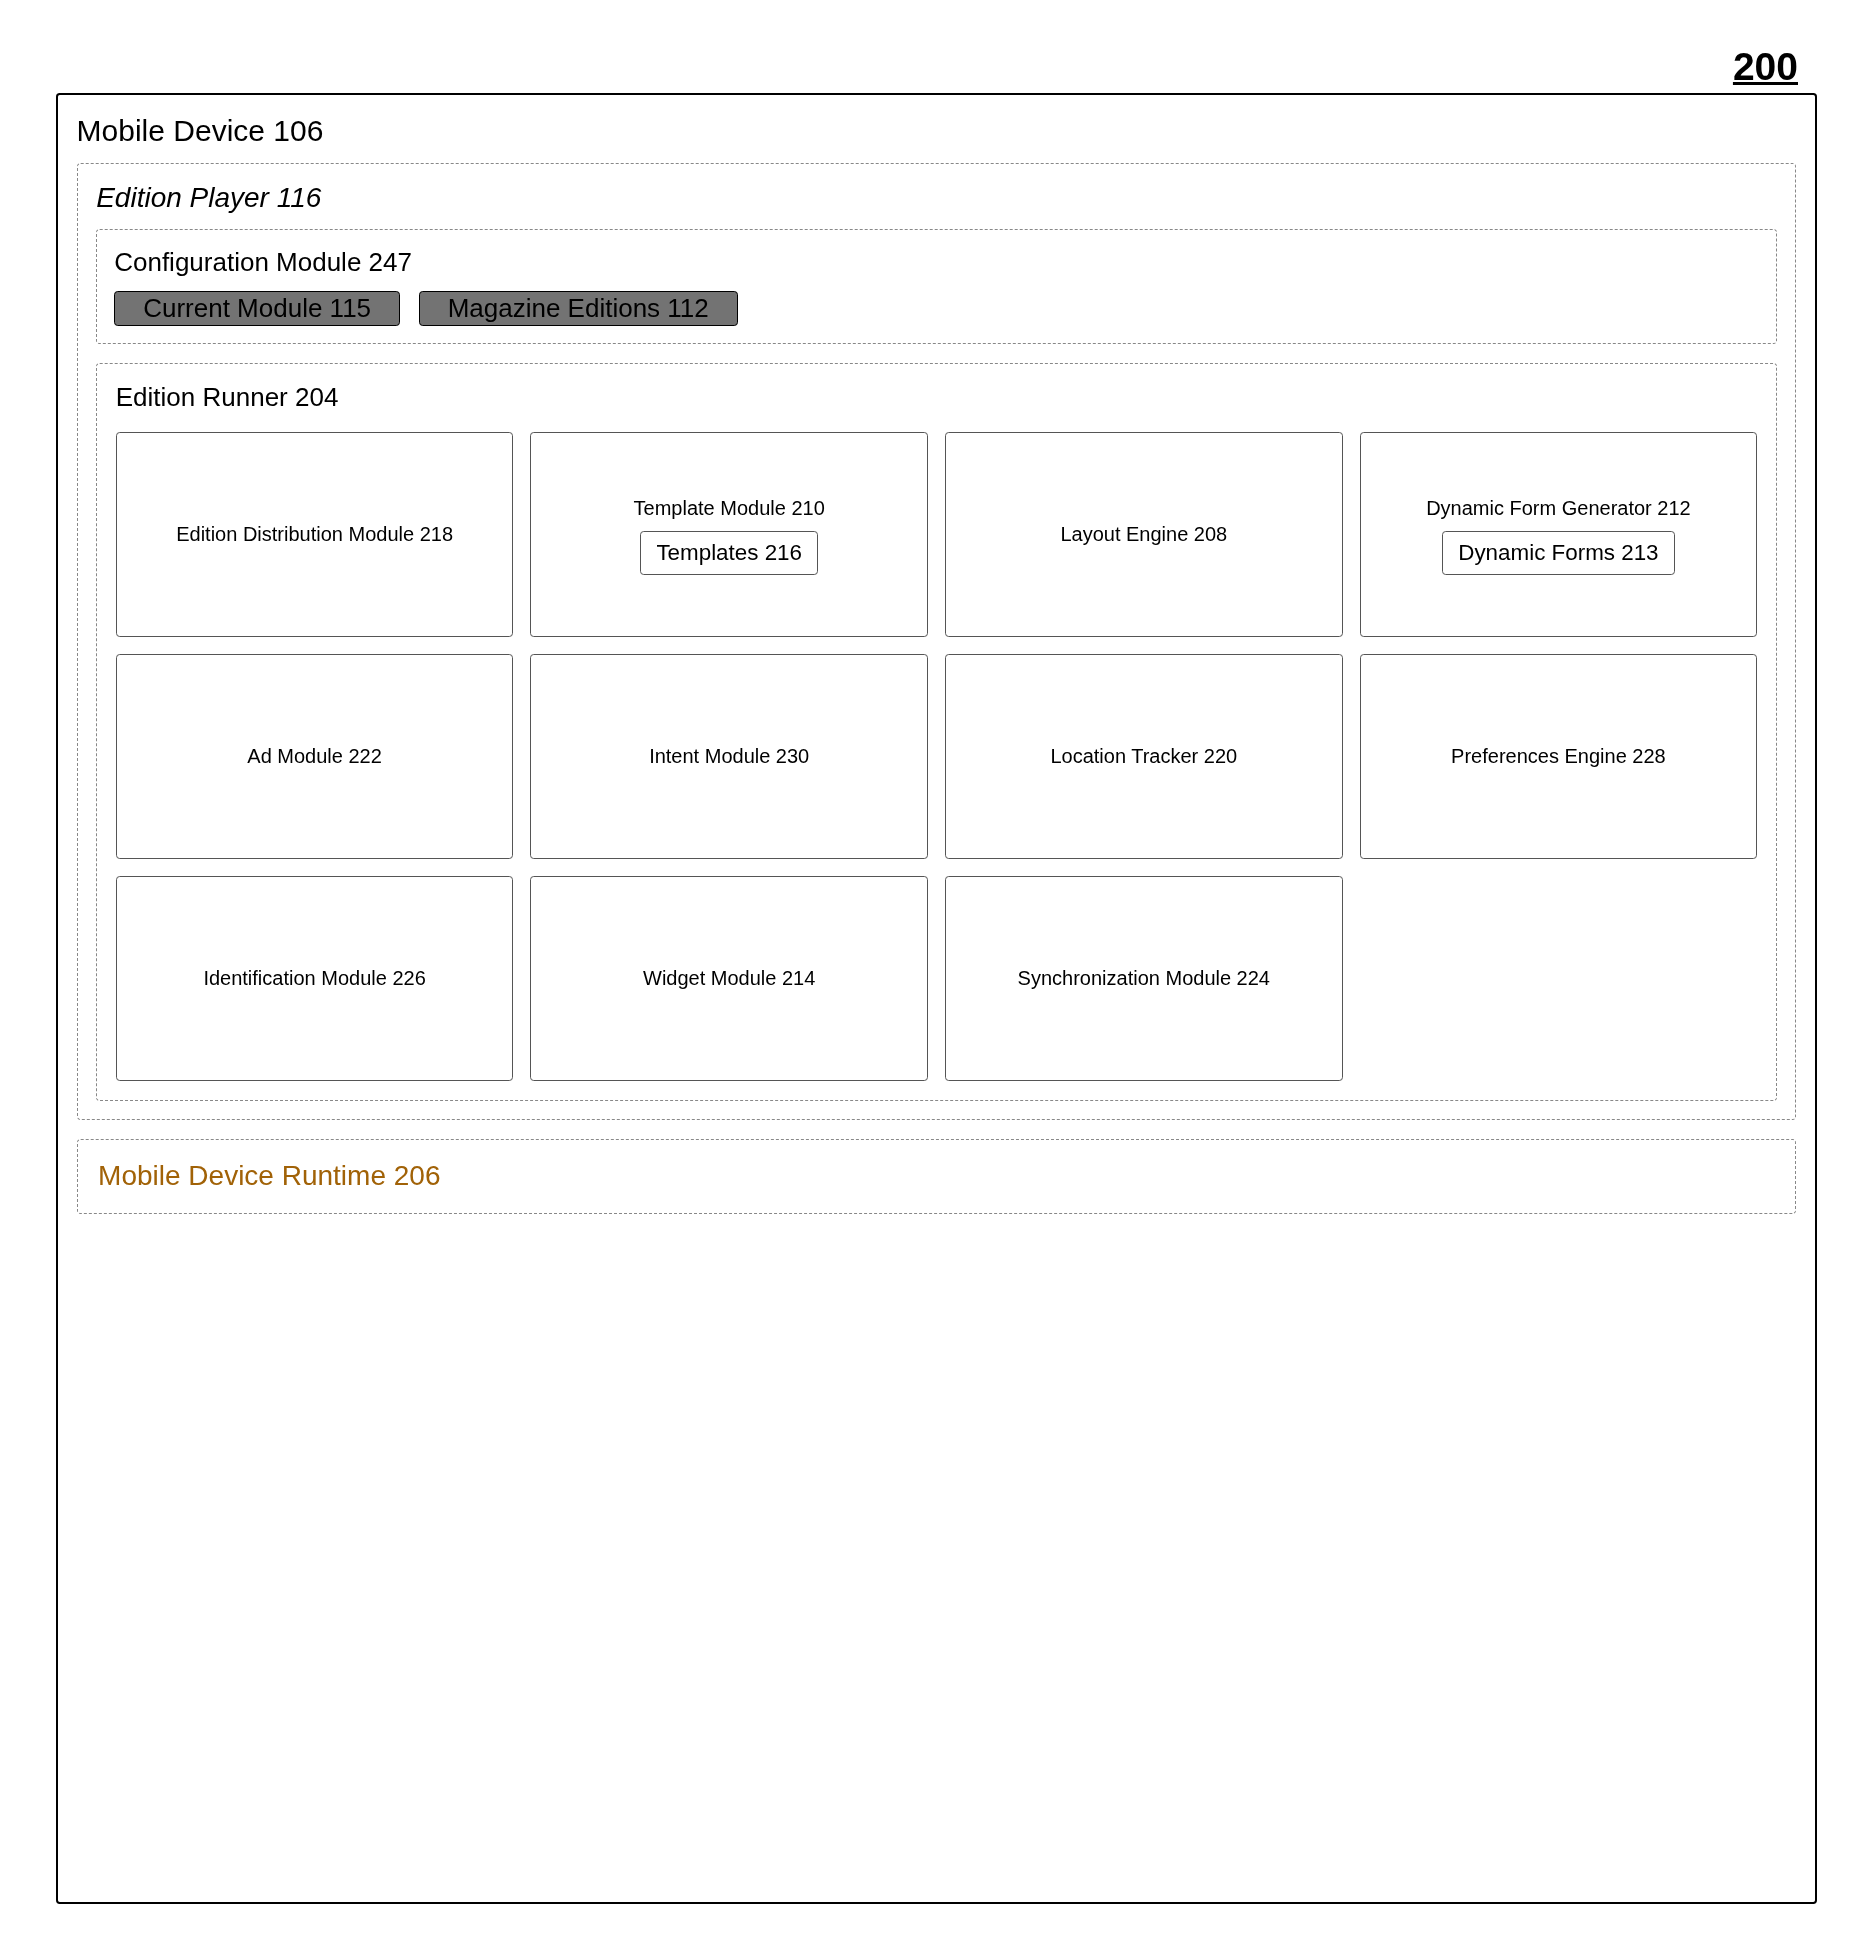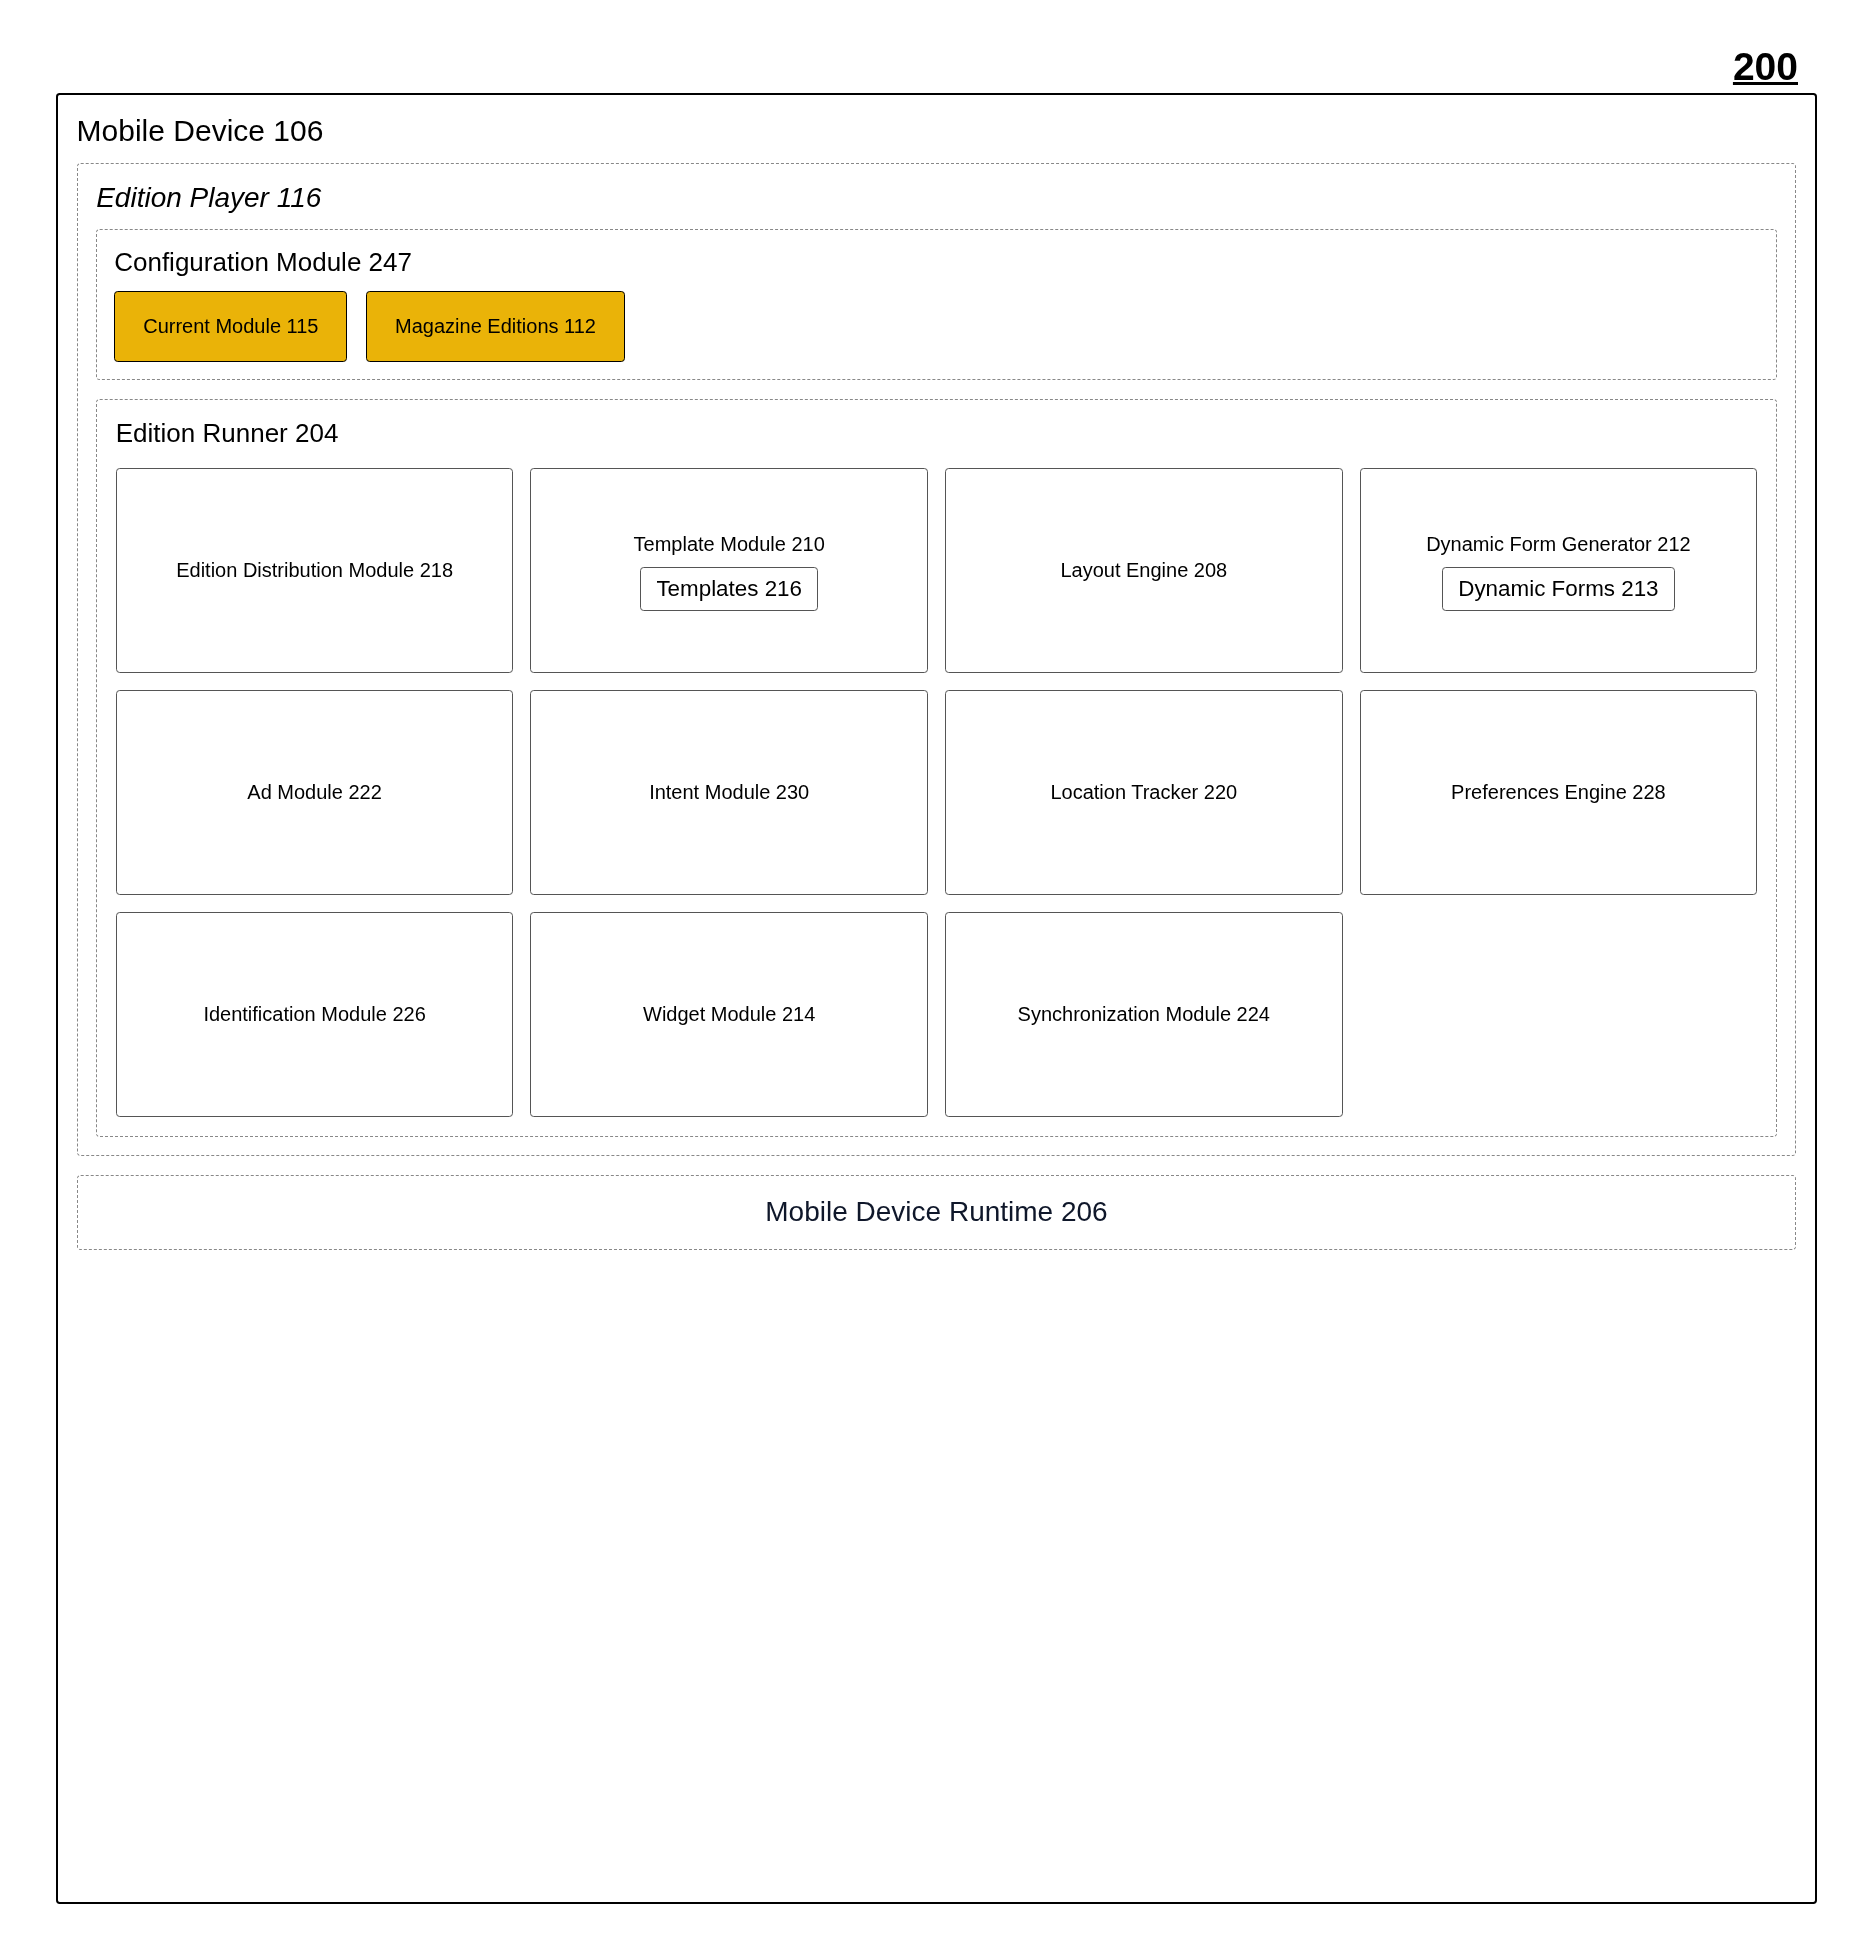--- a/index.html
+++ b/index.html
@@ -74,23 +74,23 @@
 
     .config-buttons-row {
       display: flex;
       gap: 18.6px;
       align-items: center;
     }
 
     .config-button {
       border: 1.9px solid #000;
       border-radius: 3.7px;
-      padding: 23px 28px;
-      font-size: 20px;
-      background: #eab308;
+      padding: 1px 28px;
+      font-size: 26px;
+      background: #737373;
       color: #000;
     }
 
     .edition-runner-box {
       border: 1.9px dashed #888;
       border-radius: 3.7px;
       padding: 18.6px;
     }
 
     .edition-runner-label {
@@ -136,22 +136,21 @@
 
     .mobile-runtime-box {
       border: 1.9px dashed #888;
       border-radius: 3.7px;
       padding: 20.5px 20.5px;
       margin-top: 18.6px;
     }
 
     .mobile-runtime-label {
       font-size: 28px;
-      color: #0f172a;
-      text-align: center;
+      color: #a16207;
     }
   </style>
 </head>
 <body>
 
 <div class="page-number">200</div>
 
 <div class="outer-diagram">
   <div class="mobile-device-label">Mobile Device 106</div>
 

